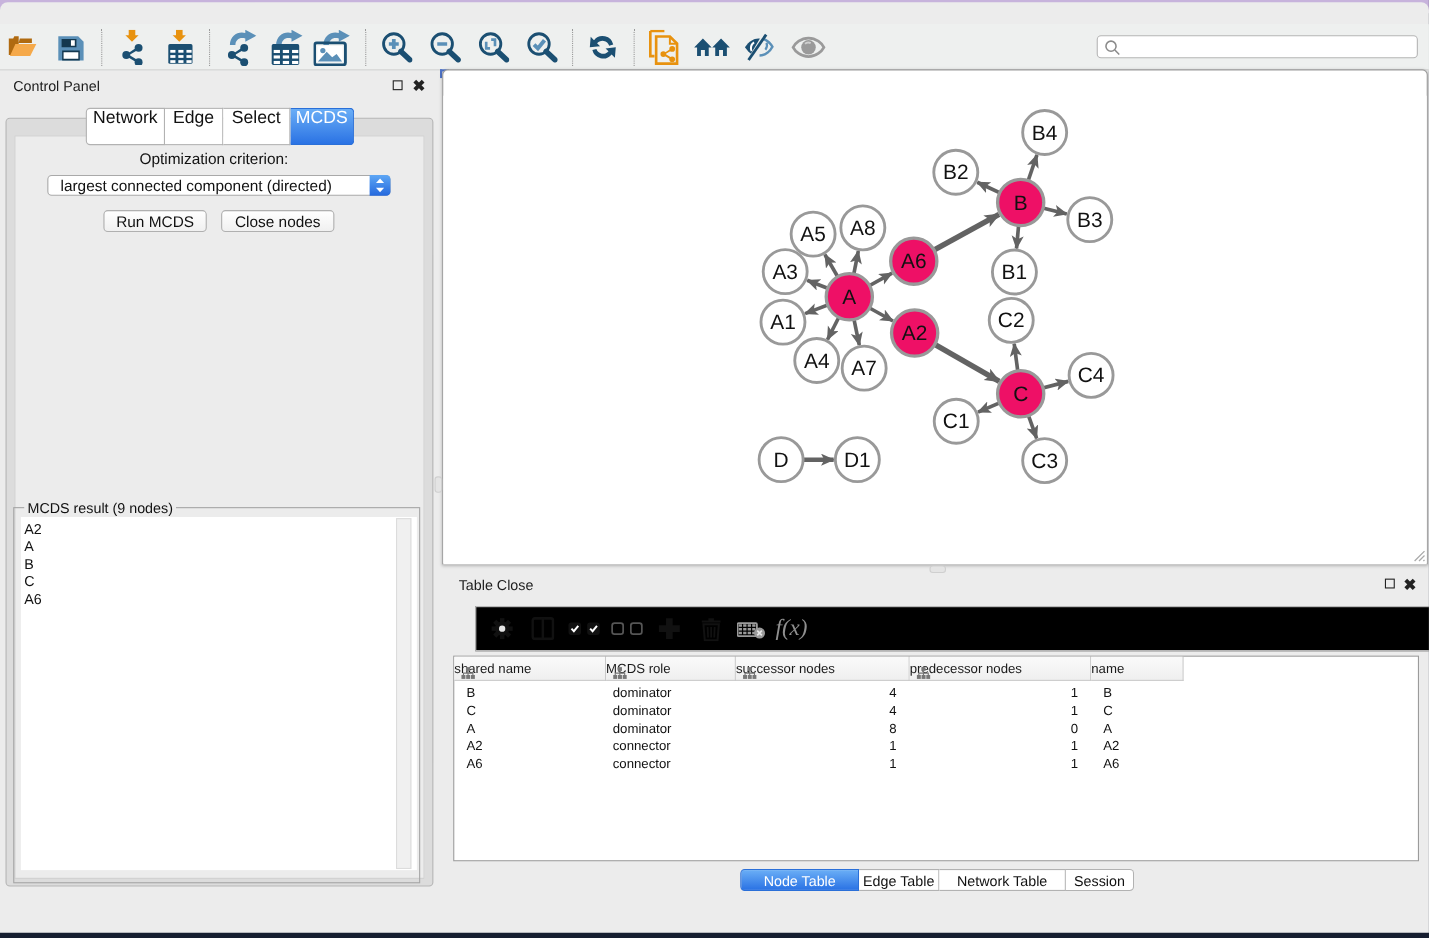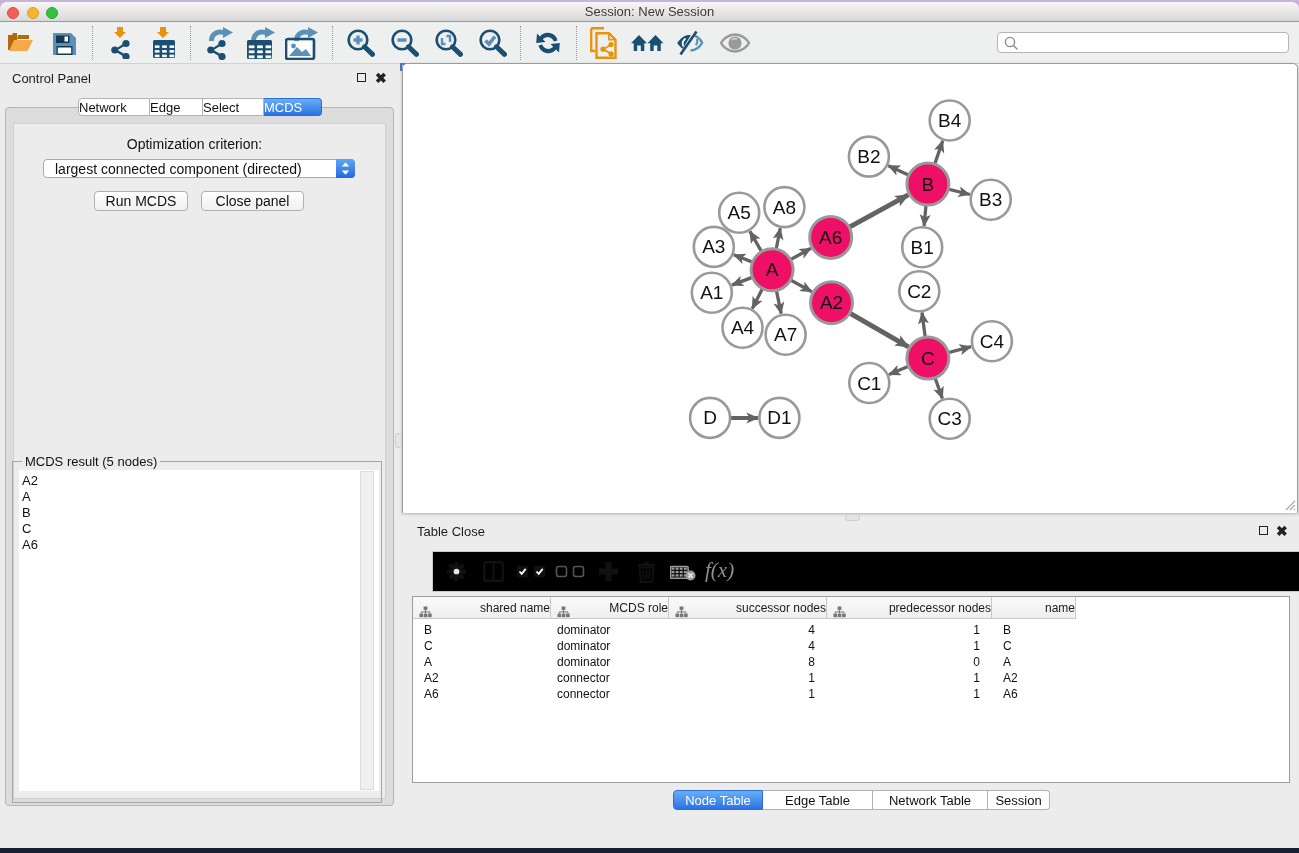--- a/index.html
+++ b/index.html
@@ -11,21 +11,21 @@
 .tl{position:absolute;width:12px;height:12px;border-radius:50%;top:4px}
 #toolbar{position:absolute;left:0;top:20px;width:1299px;height:42px;background:#eef0ef;border-bottom:1px solid #d2d2d2}
 .sep{position:absolute;top:4px;height:34px;width:0;border-left:1px dotted #9a9a9a}
 .ticon{position:absolute;top:0;height:42px;display:flex;align-items:center;justify-content:center}
 #searchbox{position:absolute;left:997px;top:10px;width:292px;height:21px;background:#fff;border:1px solid #b5b5b5;border-radius:4px}
 #main{position:absolute;left:0;top:61px;width:1299px;height:753px}
 
 #cp-title{position:absolute;left:12px;top:8px;font-size:13px;color:#1c1c1c}
 .panelbtns{position:absolute;font-size:12px;color:#222}
 .tabs{position:absolute;display:flex}
-.tab{height:18px;line-height:17px;font-size:13px;color:#111;text-align:left;background:#fff;border:1px solid #b2b2b2;border-left:none;padding:0}
+.tab{height:34px;line-height:17px;font-size:16px;color:#111;text-align:center;background:#fff;border:1px solid #b2b2b2;border-left:none;padding:0}
 .tab.first{border-left:1px solid #b2b2b2;border-radius:4px 0 0 4px}
 .tab.last{border-radius:0 4px 4px 0}
 .tab.sel{background:linear-gradient(#6aaef6,#2a72e4);color:#fff;border-color:#2a6fd8}
 #cp-outer{position:absolute;left:5px;top:44px;width:389px;height:699px;background:#dcdcdc;border:1px solid #b5b5b5;border-radius:4px}
 #cp-inner{position:absolute;left:7px;top:15px;width:373px;height:676px;background:#ececec;border:1px solid #d0d0d0}
 #opt-label{position:absolute;left:0;top:73px;width:389px;text-align:center;font-size:14px;color:#111}
 #combo{position:absolute;left:43px;top:96px;width:312px;height:19px;background:#fff;border:1px solid #a9a9a9;border-radius:4px;font-size:14px;line-height:18px;color:#111;padding-left:11px}
 #combo .btn{position:absolute;right:-1px;top:-1px;width:19px;height:19px;border-radius:0 4px 4px 0;background:linear-gradient(#5ea7f5,#2468dd)}
 .cpbtn{position:absolute;top:128px;height:20px;background:linear-gradient(#ffffff,#f0f0f0);border:1px solid #b0b0b0;border-radius:4px;font-size:14px;text-align:center;line-height:19px;color:#111}
 #grpbox{position:absolute;left:12px;top:398px;width:370px;height:342px;border:1px solid #a6a6a6}
@@ -34,37 +34,31 @@
 #grpbox .sb{position:absolute;right:7px;top:9px;width:14px;height:319px;background:#f0f0f0;border:1px solid #dcdcdc}
 
 #nw{position:absolute;left:402px;top:0px;width:896px;height:450px;background:#fff;border:1px solid #9b9b9b;border-radius:5px 5px 0 0;box-shadow:0 1px 3px rgba(0,0,0,.25)}
 #nw-tb{position:absolute;left:0;top:0;width:894px;height:22px;background:linear-gradient(#f8f8f8,#d7d7d7);border-bottom:1px solid #aaa;border-radius:5px 5px 0 0}
 #nw-tb .t{position:absolute;width:100%;text-align:center;font-size:13px;line-height:22px;color:#1c1c1c}
 #nw-body{position:absolute;left:0;top:23px;width:894px;height:426px;background:#fff;overflow:hidden}
 
 #tp-title{position:absolute;left:417px;top:461px;font-size:13px;color:#1c1c1c}
 #tp-toolbar{position:absolute;left:432px;top:488px;width:878px;height:41px;background:#000000;border:1px solid #c9c9c9}
 #tbl{position:absolute;left:412px;top:533px;width:878px;height:187px;background:#fff;border:1px solid #9b9b9b}
-.th{position:absolute;top:0;height:22px;background:linear-gradient(#fafafa,#efefef);border-right:1px solid #c9c9c9;border-bottom:1px solid #c9c9c9;font-size:12px;color:#1a1a1a;text-align:right;line-height:22px}
+.th{position:absolute;top:0;height:22px;background:linear-gradient(#fafafa,#efefef);border-right:1px solid #c9c9c9;border-bottom:1px solid #c9c9c9;font-size:12px;color:#1a1a1a;text-align:left;line-height:22px}
 .td{position:absolute;height:16px;font-size:12px;line-height:16px;color:#111}
 .btabs{position:absolute;top:727px;display:flex;left:673px}
 .btab{height:20px;line-height:19px;font-size:13px;color:#111;text-align:center;background:#fff;border:1px solid #b2b2b2;border-left:none}
 #statusbar{position:absolute;left:0;top:813px;width:1299px;height:32px;background:#ececec;border-top:1px solid #bdbdbd}
 #memory{position:absolute;right:10px;top:6px;width:76px;height:23px;background:#f7f7f7;border:1px solid #a8a8a8;font-size:11px;color:#111}
 #listbtn{position:absolute;left:9px;top:8px;width:28px;height:20px;background:#fdfdfd;border:1px solid #9a9a9a;border-radius:2px}
 
 </style></head><body>
 <div id="desktop-top"></div>
 <div id="win">
-<div id="titlebar">
-      <div class="tl" style="left:7px;top:5px;background:#f35f57;border:1px solid #dd4a42;width:12px;height:12px"></div>
-      <div class="tl" style="left:27px;top:5px;background:#f8b42e;border:1px solid #df9b27;width:12px;height:12px"></div>
-      <div class="tl" style="left:46px;top:5px;background:#35c13f;border:1px solid #28a532;width:12px;height:12px"></div>
-      <div class="t">Session: New Session</div>
-    </div>
 <div id="toolbar">
       <div class="sep" style="left:92px"></div>
 <div class="sep" style="left:190px"></div>
 <div class="sep" style="left:332px"></div>
 <div class="sep" style="left:520px"></div>
 <div class="sep" style="left:576px"></div>
 <div class="ticon" style="left:2px;width:36px">
         <svg width="27" height="24" viewBox="0 0 27 24">
 <path d="M1 4 L1 19 L10 19 L10 2 L6 2 L5 4 Z M10 8 L22 8 L22 4 L11 4 Z" fill="#b06a10"></path>
 <path d="M2 20 L7 9 L26 9 L20.5 20 Z" fill="#f5a94a"></path>
@@ -253,25 +247,25 @@
         <div class="tab last sel" style="width:58px">MCDS</div>
       </div>
 <div id="combo">largest connected component (directed)<div class="btn">
           <svg width="19" height="19" viewBox="0 0 19 19" style="position:absolute;left:0;top:0">
 <path d="M9.5 3.2 L13.2 7.4 L5.8 7.4 Z" fill="#fff"></path>
 <path d="M9.5 15.8 L13.2 11.6 L5.8 11.6 Z" fill="#fff"></path>
           </svg>
         </div></div>
 <div id="opt-label">Optimization criterion:</div>
 <div class="cpbtn" style="left:94px;width:94px">Run MCDS</div>
-<div class="cpbtn" style="left:201px;width:103px">Close panel</div>
+<div class="cpbtn" style="left:201px;width:103px">Close nodes</div>
 <div id="grpbox">
         <div class="list">A2<br>A<br>B<br>C<br>A6<br></div>
         <div class="sb"></div>
-        <div class="lbl">MCDS result (5 nodes)</div>
+        <div class="lbl">MCDS result (9 nodes)</div>
       </div>
 <div class="abs" style="left:400px;top:0px;width:8px;height:8px;border-left:2px solid #4f74c8;border-top:2px solid #4f74c8"></div>
 <div id="nw">
 <div id="nw-body">
           <svg width="896" height="427" viewBox="0 0 896 427" style="position:absolute;left:0;top:0">
 <defs>
               <marker id="arw" markerUnits="userSpaceOnUse" markerWidth="14" markerHeight="12" refX="11.5" refY="5.5" orient="auto">
                 <path d="M0,0 L12.5,5.5 L0,11 L3,5.5 Z" fill="#636363"></path>
               </marker>
               <marker id="arwb" markerUnits="userSpaceOnUse" markerWidth="17" markerHeight="14" refX="13" refY="6" orient="auto">
@@ -478,18 +472,18 @@
         <div class="td" style="left:256px;top:73px;width:146px;text-align:right">1</div>
         <div class="td" style="left:414px;top:73px;width:153px;text-align:right">1</div>
         <div class="td" style="left:590px;top:73px">A2</div>
         <div class="td" style="left:11px;top:89px">A6</div>
         <div class="td" style="left:144px;top:89px">connector</div>
         <div class="td" style="left:256px;top:89px;width:146px;text-align:right">1</div>
         <div class="td" style="left:414px;top:89px;width:153px;text-align:right">1</div>
         <div class="td" style="left:590px;top:89px">A6</div>
       </div>
 <div class="btabs">
-        <div class="btab tab first sel" style="width:90px">Node Table</div>
-        <div class="btab tab " style="width:110px">Edge Table</div>
+        <div class="btab tab first sel" style="width:108px">Node Table</div>
+        <div class="btab tab " style="width:73px">Edge Table</div>
         <div class="btab tab " style="width:115px">Network Table</div>
         <div class="btab tab last" style="width:62px">Session</div>
       </div>
 </div>
 </div>
 </body></html>

